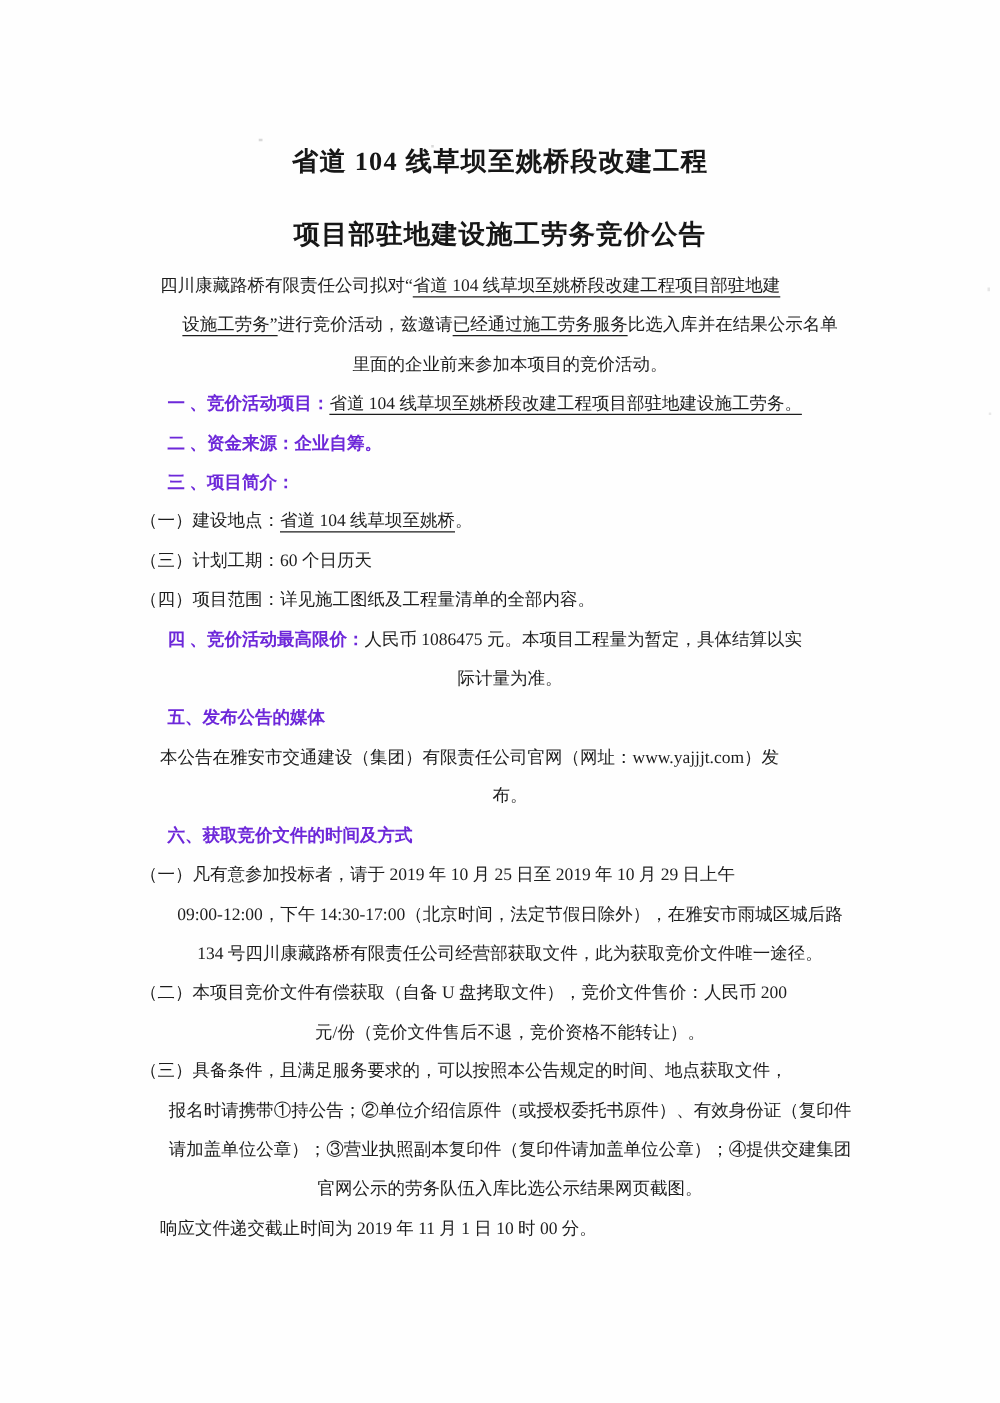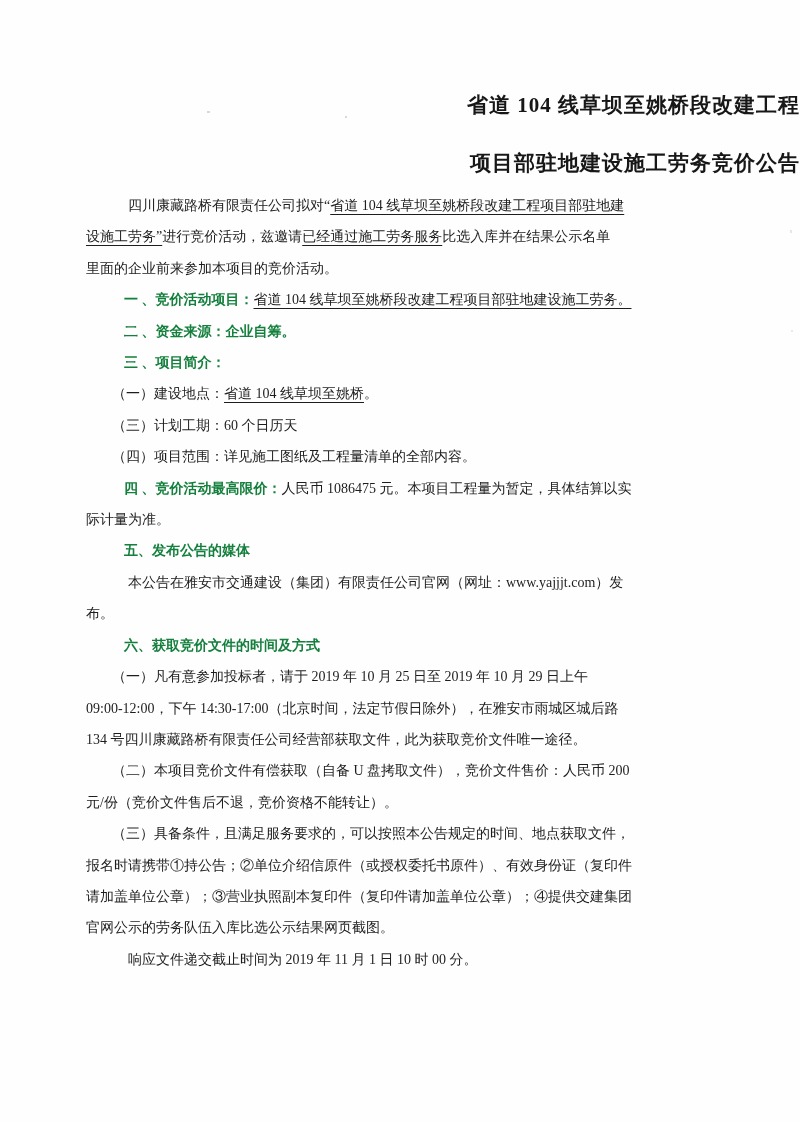--- a/index.html
+++ b/index.html
@@ -6,40 +6,40 @@
   .page{
     position:relative;
     width:800px;height:1122px;
     margin:0 auto;
     background:#fefefe;
     font-family:"Liberation Serif","DejaVu Serif",serif;
     color:#1d1d1d;
     overflow:hidden;
     box-sizing:border-box;
   }
-  .titles{padding-top:92px;text-align:right;}
+  .titles{padding-top:116px;text-align:center;}
   .title-line{
     font-size:21px;
     font-weight:700;
     line-height:26px;
     letter-spacing:1px;
     color:#171717;
   }
   .title-line + .title-line{margin-top:32px;}
   .doc-body{
     margin:14px 70px 0 86px;
     font-size:14px;
     line-height:31.4px;
   }
   .line{white-space:nowrap;}
   .indent-para{padding-left:42px;}
   .indent-head{padding-left:38px;}
   .indent-paren{padding-left:26px;}
-  .flush{padding-left:0;}
-  .b{font-weight:700;color:#15803d;}
+  .flush{padding-left:0;text-align:center;}
+  .b{font-weight:700;color:#6d28d9;margin-left:10px;}
   .u{
     text-decoration:underline;
     text-decoration-thickness:1.4px;
     text-underline-offset:4px;
   }
   
   .speck{position:absolute;background:#b9b9b9;opacity:.55;}
   .s1{left:207px;top:111px;width:3px;height:2px;}
   .s2{left:345px;top:116px;width:2px;height:2px;}
   .s3{left:790px;top:230px;width:2px;height:3px;opacity:.35;}

